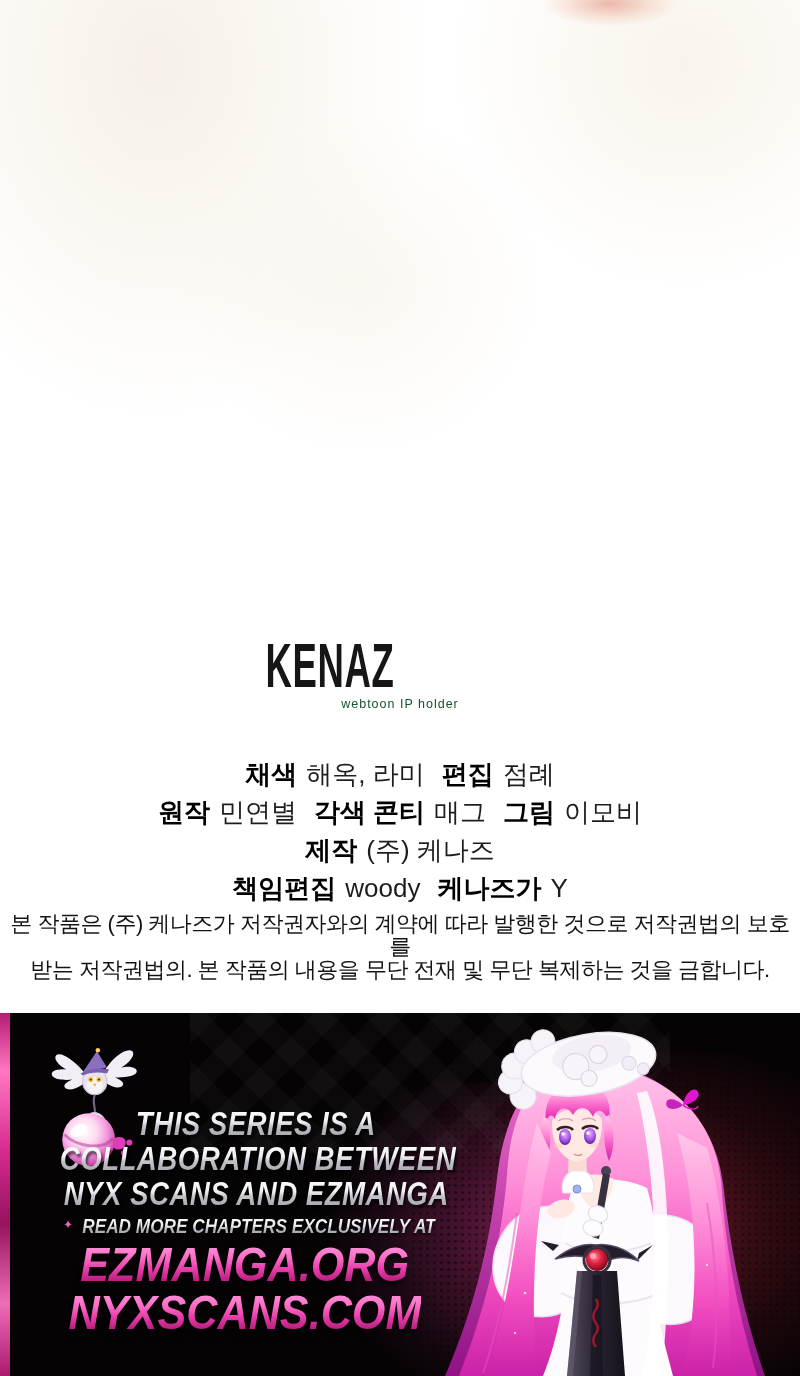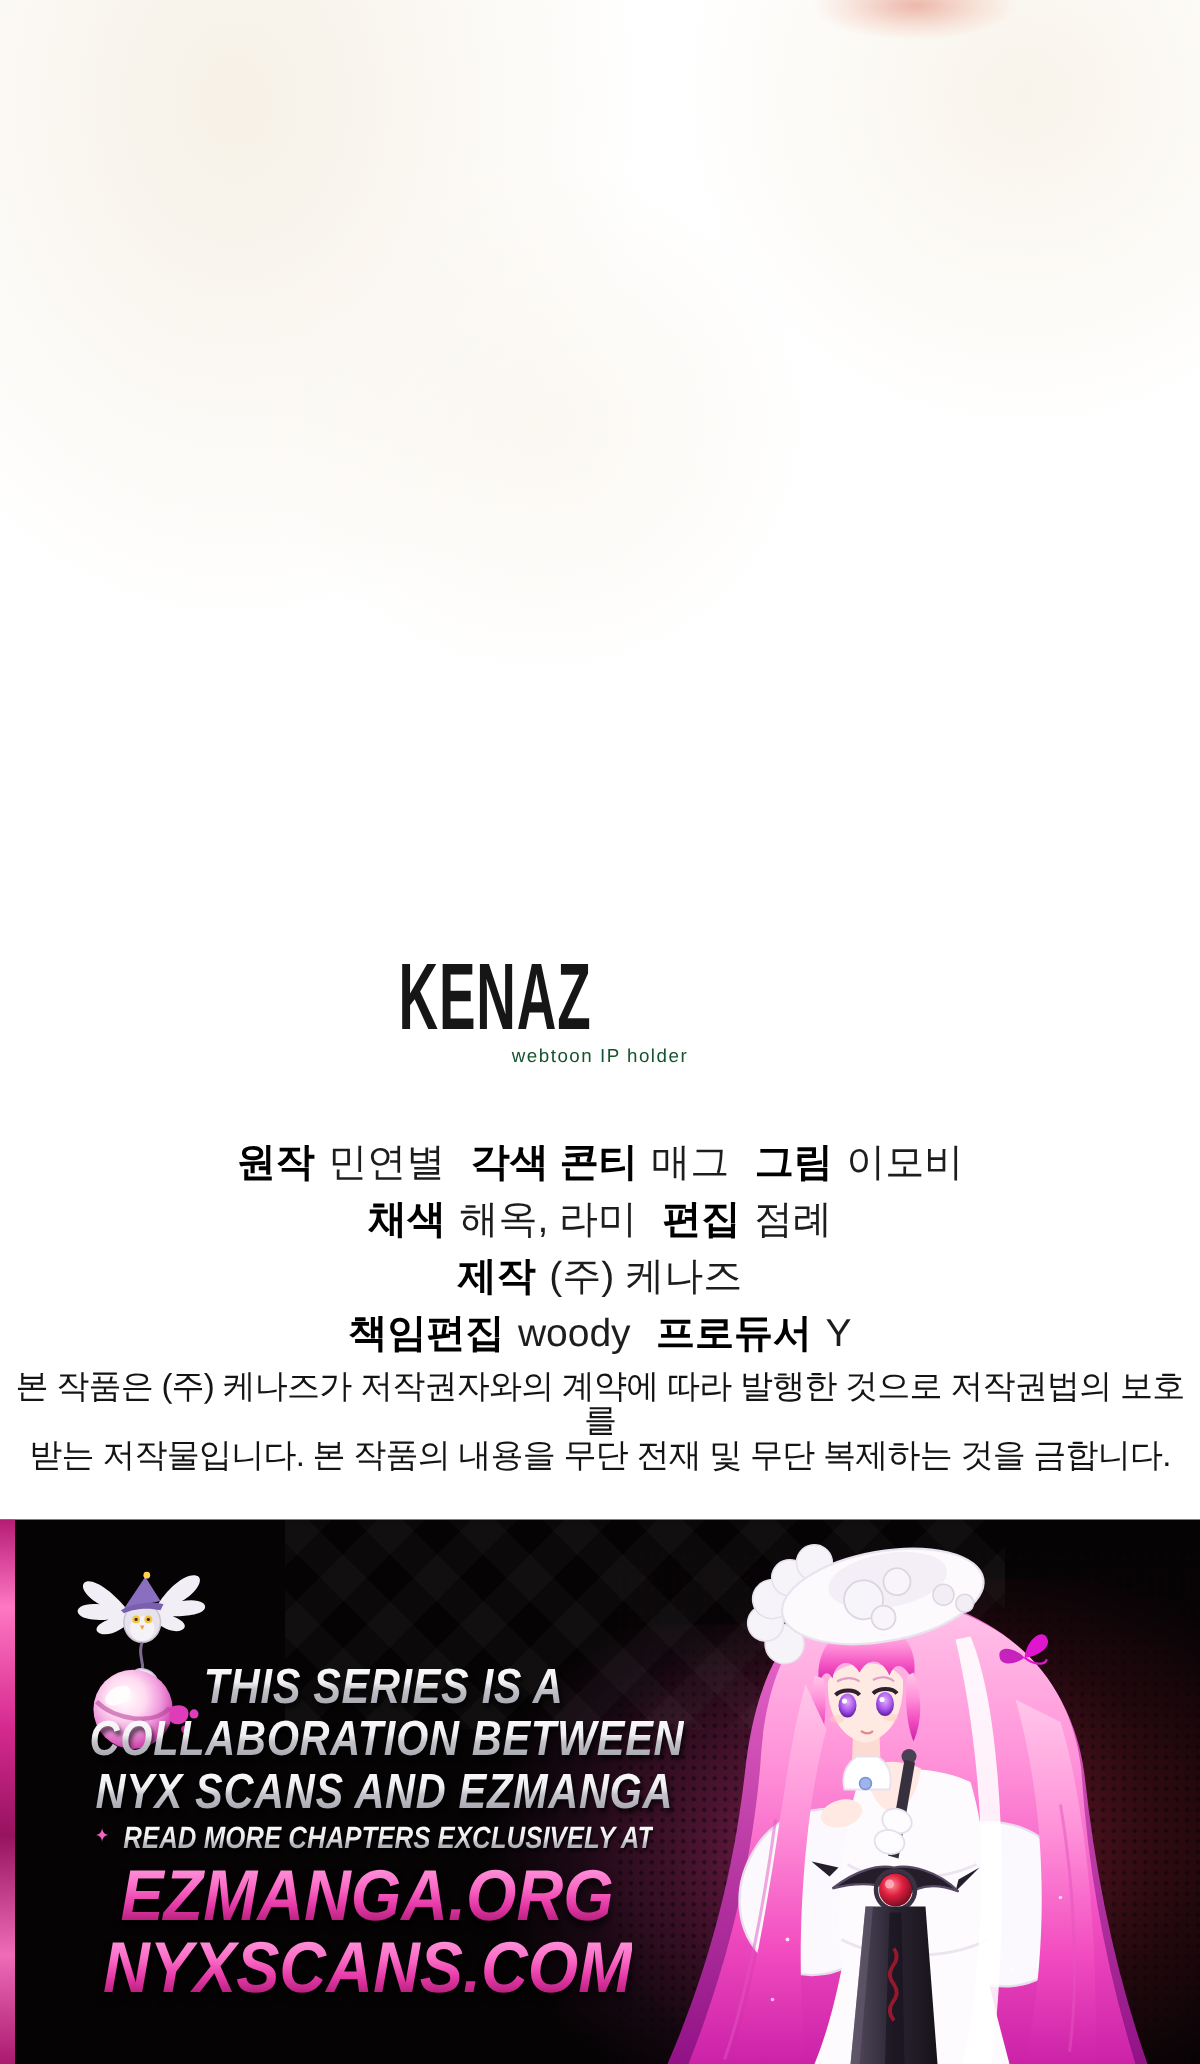--- a/index.html
+++ b/index.html
@@ -93,36 +93,36 @@
     <div class="wisp wisp-salmon"></div>
   </div>
 
   <div class="kenaz-wrap">
     <span class="kenaz-logo">KENAZ</span>
   </div>
   <div class="kenaz-tagline">webtoon IP holder</div>
 
   <div class="credits">
     <div class="credit-line">
+      <span class="c-lbl">채색</span><span class="c-val">해옥, 라미</span><span class="c-lbl">편집</span><span class="c-val">점례</span>
+    </div>
+    <div class="credit-line">
       <span class="c-lbl">원작</span><span class="c-val">민연별</span><span class="c-lbl">각색 콘티</span><span class="c-val">매그</span><span class="c-lbl">그림</span><span class="c-val">이모비</span>
-    </div>
-    <div class="credit-line">
-      <span class="c-lbl">채색</span><span class="c-val">해옥, 라미</span><span class="c-lbl">편집</span><span class="c-val">점례</span>
     </div>
     <div class="credit-line">
       <span class="c-lbl">제작</span><span class="c-val">(주) 케나즈</span>
     </div>
     <div class="credit-line">
-      <span class="c-lbl">책임편집</span><span class="c-val">woody</span><span class="c-lbl">프로듀서</span><span class="c-val">Y</span>
+      <span class="c-lbl">책임편집</span><span class="c-val">woody</span><span class="c-lbl">케나즈가</span><span class="c-val">Y</span>
     </div>
   </div>
 
   <div class="copyright">
     <div>본 작품은 (주) 케나즈가 저작권자와의 계약에 따라 발행한 것으로 저작권법의 보호를</div>
-    <div>받는 저작물입니다. 본 작품의 내용을 무단 전재 및 무단 복제하는 것을 금합니다.</div>
+    <div>받는 저작권법의. 본 작품의 내용을 무단 전재 및 무단 복제하는 것을 금합니다.</div>
   </div>
 
   <div class="banner">
     <div class="banner-glow-red"></div>
     <div class="banner-glow-purple"></div>
     <div class="banner-dots"></div>
     <div class="banner-checker"></div>
 
     <svg class="char-svg" viewBox="0 0 375 363">
       <defs>

